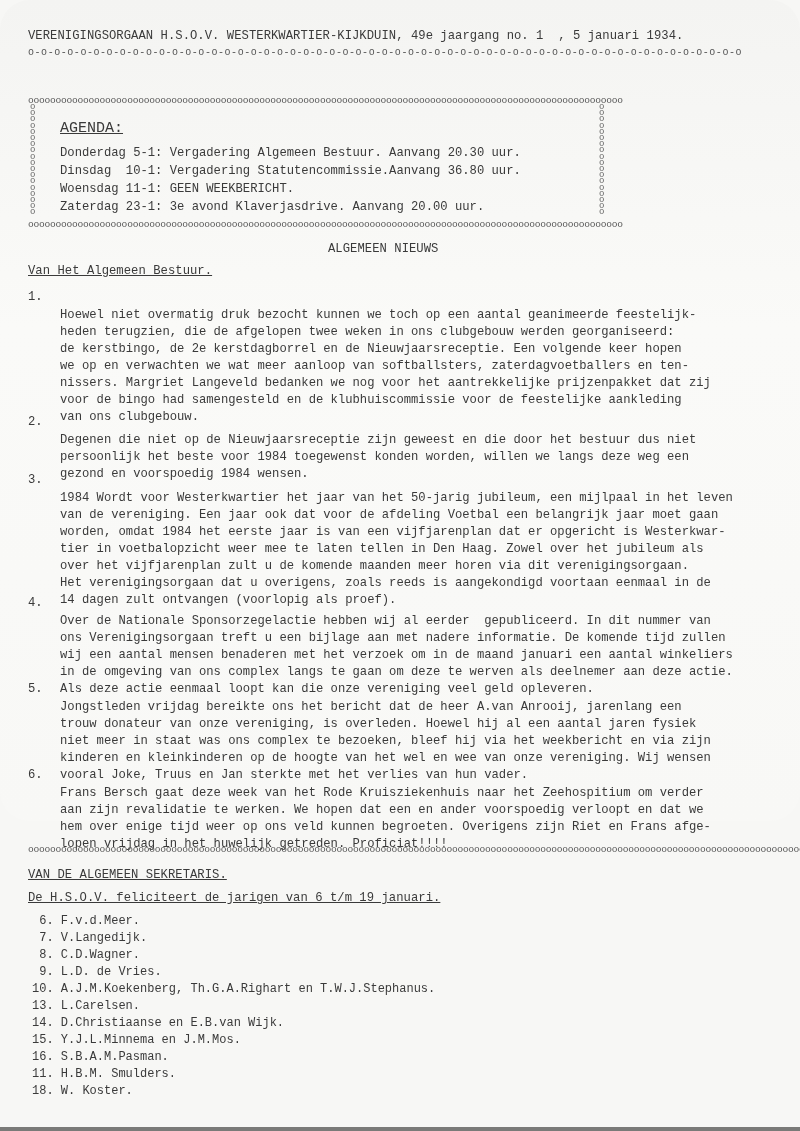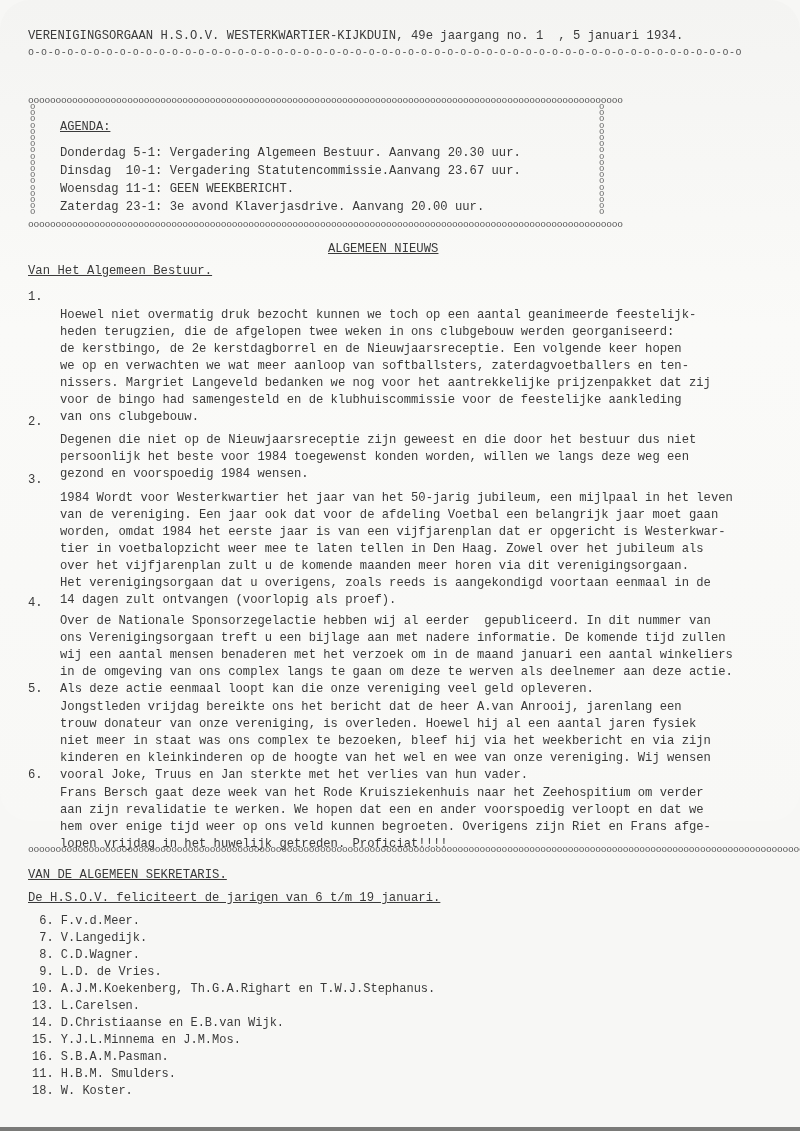--- a/index.html
+++ b/index.html
@@ -19,23 +19,23 @@
   .hdr { left: 28px; top: 28px; font-size: 12.2px; }
   .sep1 { left: 28px; top: 44px; font-size: 10px; letter-spacing: 0.55px; color: #555; }
   .notice { left: 28px; top: 68px; }
   .agenda-box { position: absolute; left: 28px; top: 96px; width: 580px; height: 138px; }
   .agenda-border-top, .agenda-border-bottom { position: absolute; left: 0; font-size: 9.6px; letter-spacing: -0.25px; white-space: pre; color: #555; line-height: 10px; }
   .agenda-border-top { top: 0; }
   .agenda-border-bottom { top: 124px; }
   .agenda-side { position: absolute; top: 8px; font-size: 9px; line-height: 6.2px; width: 8px; color: #666; white-space: pre; }
   .agenda-side.left { left: 2px; }
   .agenda-side.right { left: 571px; }
-  .agenda-title { position: absolute; left: 32px; top: 24px; font-size: 12px; text-decoration: underline; }
+  .agenda-title { position: absolute; left: 32px; top: 24px; font-size: 15px; text-decoration: underline; }
   .agenda-row { position: absolute; left: 32px; font-size: 12.2px; white-space: pre; }
-  .section-title { left: 328px; top: 241px; text-decoration: underline; }
+  .section-title { left: 328px; top: 241px; }
   .subsection { left: 28px; top: 263px; text-decoration: underline; }
   .item { position: absolute; left: 28px; width: 772px; font-size: 12.2px; line-height: 17px; }
   .item .num { position: absolute; left: 0; top: 0; white-space: pre; }
   .item .txt { position: absolute; left: 32px; top: 18px; width: 740px; white-space: pre; }
   .sep2 { left: 28px; top: 841px; font-size: 9.6px; letter-spacing: -0.25px; color: #555; }
   .sec2-title { left: 28px; top: 867px; text-decoration: underline; }
   .sec2-sub { left: 28px; top: 890px; text-decoration: underline; }
   .bday { position: absolute; left: 32px; font-size: 12px; white-space: pre; }
   .bottom-edge { position: absolute; left: 0; top: 1127px; width: 800px; height: 4px; background: #7a7a78; }
 </style>
@@ -80,21 +80,21 @@
 o
 o
 o
 o
 o
 o
 o
 o</div>
     <div class="agenda-title">AGENDA:</div>
     <div class="agenda-row" style="top:50px">Donderdag 5-1: Vergadering Algemeen Bestuur. Aanvang 20.30 uur.</div>
-    <div class="agenda-row" style="top:68px">Dinsdag  10-1: Vergadering Statutencommissie.Aanvang 23.67 uur.</div>
+    <div class="agenda-row" style="top:68px">Dinsdag  10-1: Vergadering Statutencommissie.Aanvang 36.80 uur.</div>
     <div class="agenda-row" style="top:86px">Woensdag 11-1: GEEN WEEKBERICHT.</div>
     <div class="agenda-row" style="top:104px">Zaterdag 23-1: 3e avond Klaverjasdrive. Aanvang 20.00 uur.</div>
     <div class="agenda-border-bottom">oooooooooooooooooooooooooooooooooooooooooooooooooooooooooooooooooooooooooooooooooooooooooooooooooooooooooooo</div>
   </div>
 
   <div class="line section-title">ALGEMEEN NIEUWS</div>
   <div class="line subsection">Van Het Algemeen Bestuur.</div>
 
   <div class="item" style="top:289px">
     <span class="num">1.</span>

